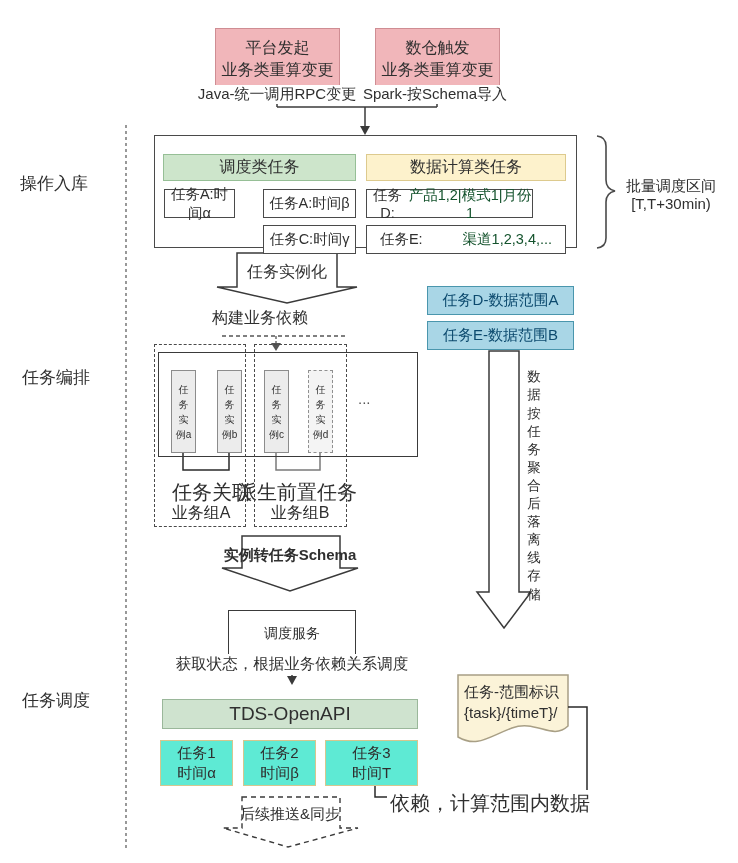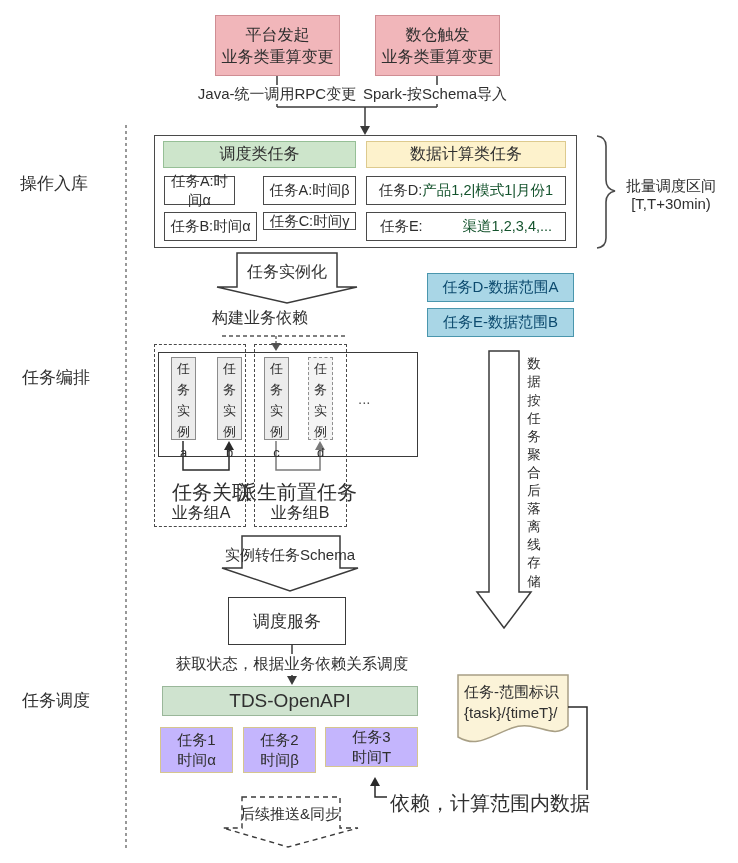--- a/index.html
+++ b/index.html
@@ -2,32 +2,32 @@
 <html><head>
 <meta charset="utf-8">
 <style>
   html,body{margin:0;padding:0;background:#fff;}
   .canvas{
     position:relative;width:738px;height:863px;background:#fff;
     font-family:"Liberation Sans","DejaVu Sans",sans-serif;color:#2f2f2f;overflow:hidden;
   }
   svg.lines{position:absolute;left:0;top:0;z-index:0;}
   .lbl{position:absolute;z-index:2;white-space:nowrap;}
-  .center{display:flex;align-items:center;justify-content:center;text-align:center;}
+  .center{display:flex;align-items:center;justify-content:center;text-align:center;margin-top:13px;}
   .box{position:absolute;z-index:1;box-sizing:border-box;}
   .pink{background:#f1b6ba;border:1.5px solid #cf8d93;}
   .greenhdr{background:#cde5cb;border:1.5px solid #96bf96;}
   .yellowhdr{background:#fdf2cc;border:1.5px solid #ddca8e;}
   .cell{background:#fff;border:1.5px solid #4a4a4a;font-size:14.5px;}
   .blue{background:#a9d6e6;border:1.5px solid #4a96ad;font-size:15px;color:#0c4a6e;}
   .tds{background:#cfe3cf;border:1.5px solid #9ab79a;}
-  .ytask{background:#c4b5fd;border:1.5px solid #d6c68e;font-size:15px;line-height:20px;}
+  .ytask{background:#5eead4;border:1.5px solid #d6c68e;font-size:15px;line-height:20px;}
   .inst{background:#ececec;border:1.5px solid #8c8c8c;z-index:2;}
   .inst.dash{border-style:dashed;border-color:#909090;background:#f4f4f4;}
-  .vtext{width:16px;word-break:break-all;line-height:21px;font-size:13px;text-align:center;margin:auto;}
+  .vtext{width:16px;word-break:break-all;line-height:15px;font-size:10px;text-align:center;margin:auto;}
   .groupbox{border:1.5px dashed #4a4a4a;background:transparent;z-index:1;}
   .teal{color:#14532d;}
   .whitebg{background:#fff;padding:0 3px;}
   .small{font-size:20px;}
 </style>
 </head>
 <body>
 
 <div class="canvas">
 
@@ -86,23 +86,22 @@
   </div>
   <div class="lbl whitebg" style="left:277px;top:85px;transform:translateX(-50%);font-size:15px;">Java-统一调用RPC变更</div>
   <div class="lbl whitebg" style="left:435px;top:85px;transform:translateX(-50%);font-size:15px;">Spark-按Schema导入</div>
 
   <div class="box" style="left:154px;top:135px;width:423px;height:113px;border:1.5px solid #4a4a4a;background:#fff;"></div>
   <div class="box greenhdr center" style="left:163px;top:141px;width:193px;height:27px;font-size:16px;">调度类任务</div>
   <div class="box yellowhdr center" style="left:366px;top:141px;width:200px;height:27px;font-size:16px;">数据计算类任务</div>
 
   <div class="box cell center" style="left:164px;top:176px;width:71px;height:29px;">任务A:时间α</div>
   <div class="box cell center" style="left:263px;top:176px;width:93px;height:29px;">任务A:时间β</div>
-  <div class="box cell center" style="left:164px;top:212px;width:93px;height:29px;">任务B:时间α</div>
-  <div class="box cell center" style="left:263px;top:212px;width:93px;height:18px;">任务C:时间γ</div>
-  <div class="box cell center" style="left:366px;top:176px;width:200px;height:29px;">
+  <div class="box cell center" style="left:263px;top:212px;width:93px;height:29px;">任务C:时间γ</div>
+  <div class="box cell center" style="left:366px;top:176px;width:167px;height:29px;">
     <span>任务D:</span>
       <span class="teal">产品1,2|模式1|月份1</span>
   </div>
   <div class="box cell center" style="left:366px;top:212px;width:200px;height:29px;gap:40px;">
     <span>任务E:</span>
       <span class="teal">渠道1,2,3,4,...</span>
   </div>
 
   <div class="lbl" style="left:671px;top:177px;transform:translateX(-50%);font-size:15px;">批量调度区间</div>
   <div class="lbl" style="left:671px;top:195px;transform:translateX(-50%);font-size:15px;">[T,T+30min)</div>
@@ -129,37 +128,37 @@
   <div class="box inst dash center" style="left:308px;top:357px;width:25px;height:83px;">
       <div class="vtext">任务实例d</div>
     </div>
   <div class="lbl" style="left:358px;top:390px;font-size:15px;color:#555;">...</div>
 
   <div class="lbl small" style="left:212px;top:479px;transform:translateX(-50%);">任务关联</div>
   <div class="lbl small" style="left:297px;top:479px;transform:translateX(-50%);">派生前置任务</div>
   <div class="lbl" style="left:201px;top:503px;transform:translateX(-50%);font-size:16px;">业务组A</div>
   <div class="lbl" style="left:300px;top:503px;transform:translateX(-50%);font-size:16px;">业务组B</div>
 
-  <div class="lbl" style="left:290px;top:546px;transform:translateX(-50%);font-size:15px;">实例转任务Schema</div>
+  <div class="lbl" style="left:290px;top:546px;transform:translateX(-50%);font-size:15px;font-weight:bold;">实例转任务Schema</div>
 
-  <div class="box center" style="left:228px;top:597px;width:118px;height:48px;border:1.5px solid #3a3a3a;background:#fff;font-size:17px;">调度服务</div>
+  <div class="box center" style="left:228px;top:597px;width:128px;height:48px;border:1.5px solid #3a3a3a;background:#fff;font-size:14px;">调度服务</div>
   <div class="lbl whitebg" style="left:292px;top:654px;transform:translateX(-50%);font-size:15.5px;">获取状态，根据业务依赖关系调度</div>
 
   <div class="box center" style="left:489px;top:355px;width:50px;height:236px;z-index:2;padding-left:40px;">
     <div class="vtext" style="line-height:18.1px;font-size:13.5px;">数据按任务聚合后落离线存储</div>
   </div>
 
   <div class="box tds center" style="left:162px;top:686px;width:256px;height:30px;font-size:19px;">TDS-OpenAPI</div>
   <div class="box ytask center" style="left:160px;top:727px;width:73px;height:46px;">
     <div><span>任务1</span><br><span>时间α</span></div>
   </div>
   <div class="box ytask center" style="left:243px;top:727px;width:73px;height:46px;">
     <div><span>任务2</span><br><span>时间β</span></div>
   </div>
-  <div class="box ytask center" style="left:325px;top:727px;width:93px;height:40px;">
+  <div class="box ytask center" style="left:325px;top:727px;width:93px;height:46px;">
     <div><span>任务3</span><br><span>时间T</span></div>
   </div>
 
   <div class="lbl" style="left:464px;top:683px;font-size:15px;">任务-范围标识</div>
   <div class="lbl" style="left:464px;top:704px;font-size:15px;">{task}/{timeT}/</div>
 
   <div class="lbl whitebg small" style="left:490px;top:790px;transform:translateX(-50%);">依赖，计算范围内数据</div>
   <div class="lbl" style="left:290px;top:805px;transform:translateX(-50%);font-size:15px;">后续推送&amp;同步</div>
 
 </div>

